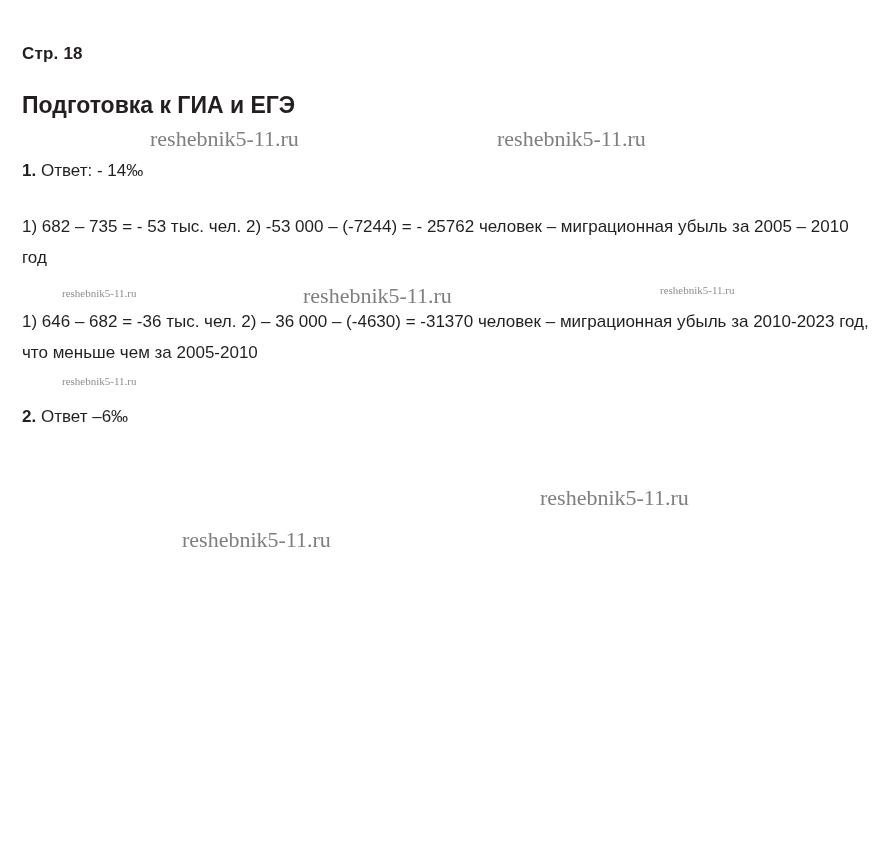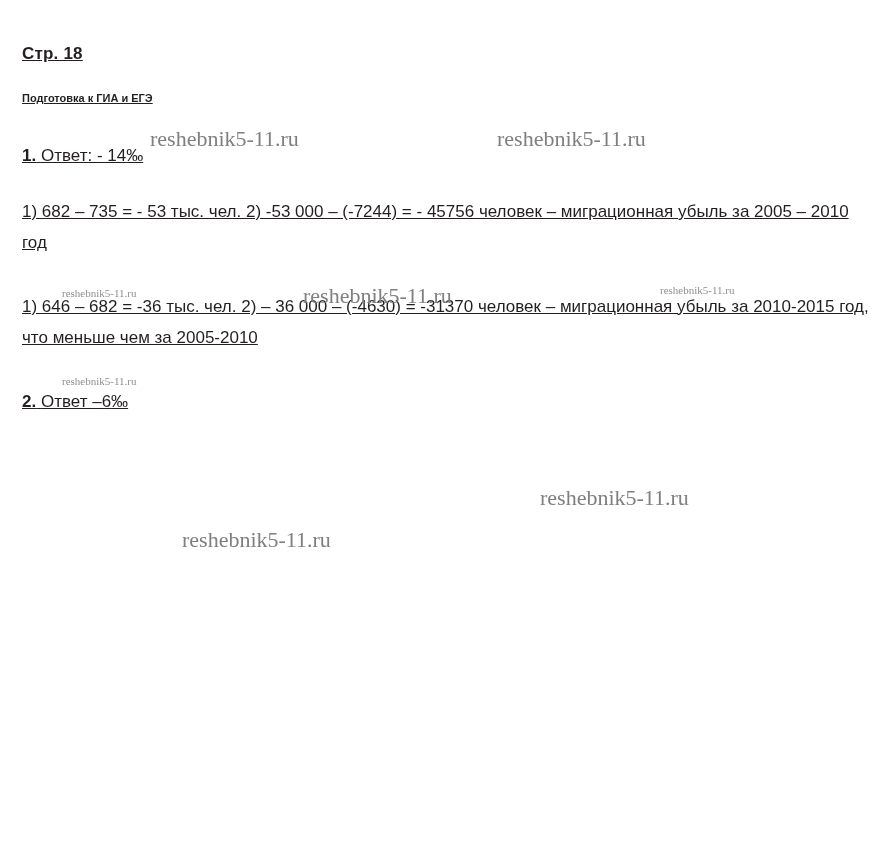--- a/index.html
+++ b/index.html
@@ -14,30 +14,29 @@
     color: #231f20;
     position: relative;
     overflow: hidden;
   }
   .page {
     position: relative;
     width: 892px;
     height: 856px;
     box-sizing: border-box;
     padding: 44px 14px 8px 22px;
-    text-decoration: underline;
   }
   .page-ref {
     font-size: 17px;
     font-weight: bold;
     letter-spacing: 0.2px;
     margin: 0 0 28px 0;
   }
   .section-title {
-    font-size: 11px;
+    font-size: 23px;
     font-weight: bold;
     margin: 0 0 42px 0;
   }
   .answer-line {
     font-size: 17px;
     margin: 0 0 30px 0;
   }
   .answer-line .num {
     font-weight: bold;
   }
@@ -81,25 +80,25 @@
 
   <div class="page-ref">Стр. 18</div>
 
   <div class="section-title">Подготовка к ГИА и ЕГЭ</div>
 
   <div class="answer-line">
     <span class="num">1.</span>
     <span>Ответ: - 14</span><span class="permille">‰</span>
   </div>
 
-  <div class="body-par">1) 682 – 735 = - 53 тыс. чел. 2) -53 000 – (-7244) = - 45756 человек – миграционная убыль за 2005 – 2010 год</div>
+  <div class="body-par">1) 682 – 735 = - 53 тыс. чел. 2) -53 000 – (-7244) = - 25762 человек – миграционная убыль за 2005 – 2010 год</div>
 
   <div class="gap-2"></div>
 
-  <div class="body-par">1) 646 – 682 = -36 тыс. чел. 2) – 36 000 – (-4630) = -31370 человек – миграционная убыль за 2010-2015 год, что меньше чем за 2005-2010</div>
+  <div class="body-par">1) 646 – 682 = -36 тыс. чел. 2) – 36 000 – (-4630) = -31370 человек – миграционная убыль за 2010-2023 год, что меньше чем за 2005-2010</div>
 
   <div class="gap-3"></div>
 
   <div class="answer-line">
     <span class="num">2.</span>
     <span>Ответ –6</span><span class="permille">‰</span>
   </div>
 
 
   <div class="gap-2"></div>

